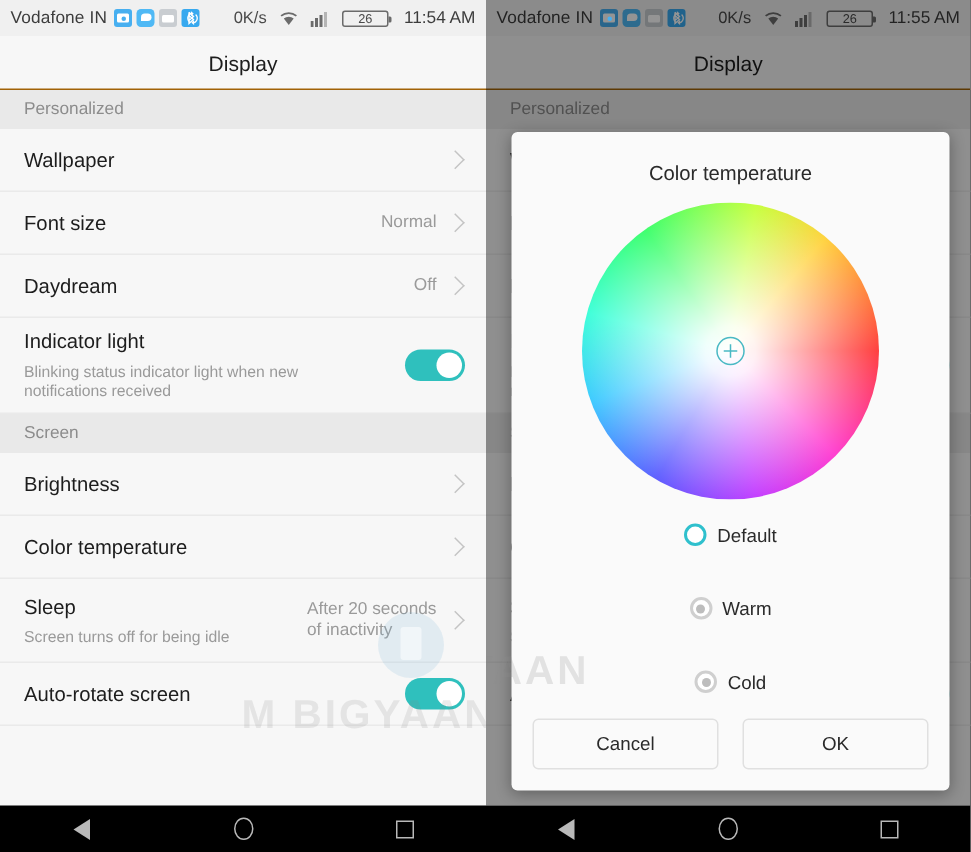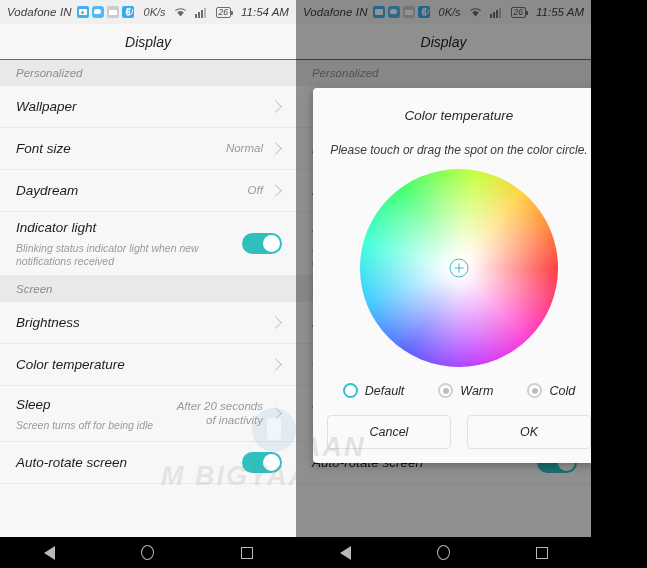--- a/index.html
+++ b/index.html
@@ -2,21 +2,21 @@
 <html><head>
 <meta charset="utf-8">
 <style>
   * { box-sizing: border-box; margin: 0; padding: 0; }
   html, body {
     width: 647px; height: 568px;
     background: #000;
     font-family: "Liberation Sans", sans-serif;
     overflow: hidden;
   }
-  .screen-pair { position: relative; width: 591px; height: 568px; display: flex; font-style: italic; }
+  .screen-pair { position: relative; width: 647px; height: 568px; display: flex; }
   .phone { position: relative; width: 323.5px; height: 568px; overflow: hidden; background: #f7f7f7; }
   .phone.left { width: 324px; }
   .phone.right { width: 323px; }
 
   
   .statusbar {
     position: relative; height: 24px; width: 100%;
     background: #f0f0f0;
     display: flex; align-items: center;
     padding: 0 7px;
@@ -34,21 +34,21 @@
   .ico-gallery:after{content:"";position:absolute;left:2px;top:3.5px;width:8px;height:5px;background:#fff;border-radius:1px;}
   .ico-bluetooth { background: #37a9ef; }
   .ico-bluetooth:after{content:"\1F5D8";position:absolute;left:3px;top:-1px;font-size:9px;color:#fff;}
   .ico-bt-glyph { position:absolute; left:0; top:0; width:12px; height:12px; }
 
   .sb-right { margin-left: auto; display: flex; align-items: center; gap: 8px; font-size: 11px; color: #4a4a4a;}
   .sb-kbs { font-size: 11px; }
   .sb-wifi svg, .sb-signal svg { display: block; }
   .sb-batt {
     border: 1.2px solid #6b6b6b; border-radius: 2px;
-    padding: 0 2px; font-size: 8.5px; line-height: 10px; height: 11px;
+    padding: 0 10px; font-size: 8.5px; line-height: 10px; height: 11px;
     display: flex; align-items: center; color: #4a4a4a; position: relative;
   }
   .sb-batt:after{content:"";position:absolute;right:-3px;top:3px;width:2px;height:4px;background:#6b6b6b;border-radius:0 1px 1px 0;}
   .sb-time { font-size: 11.5px; color: #3c3c3c; margin-left: 2px;}
 
   
   .appbar {
     height: 36px; background: #f7f7f7;
     display: flex; align-items: center; justify-content: center;
     font-size: 14px; color: #1d1d1d;
@@ -68,21 +68,21 @@
     display: flex; align-items: center;
     padding: 0 14px 0 16px;
     min-height: 42px;
     background: #f7f7f7;
     border-bottom: 1px solid #eaeaea;
   }
   .row.tall { min-height: 56px; }
   .row-texts { display: flex; flex-direction: column; justify-content: flex-end; flex: 1; padding: 7px 0; }
   .row-title { font-size: 13.5px; color: #1d1d1d; line-height: 17px; }
   .row-sub { font-size: 10.5px; color: #9a9a9a; line-height: 13px; margin-top: 6px; max-width: 235px; }
-  .row-value { font-size: 11.5px; color: #9a9a9a; text-align: right; line-height: 13.5px; margin-right: 8px; white-space: pre-line;}
+  .row-value { font-size: 11.5px; color: #9a9a9a; line-height: 13.5px; margin-right: 8px; white-space: pre-line;}
   .chev { width: 9px; height: 9px; border-right: 1.4px solid #c4c4c4; border-top: 1.4px solid #c4c4c4; transform: rotate(45deg); flex: none; margin-right: 2px;}
   .switch {
     width: 40px; height: 21px; border-radius: 11px; background: #2fc0bd;
     position: relative; flex: none;
   }
   .switch .knob { position: absolute; top: 2px; right: 2px; width: 17px; height: 17px; border-radius: 50%; background: #fff; }
 
   
   .navbar {
     position: absolute; left: 0; bottom: 0; width: 100%; height: 31px;
@@ -125,21 +125,21 @@
     transform: translate(-50%,-50%);
     border: 1.2px solid #49b9c4; border-radius: 50%;
     display: flex; align-items: center; justify-content: center;
   }
   .wheel-marker:before, .wheel-marker:after {
     content: ""; position: absolute; background: #49b9c4;
   }
   .wheel-marker:before { width: 9px; height: 1.2px; }
   .wheel-marker:after { width: 1.2px; height: 9px; }
 
-  .radios { display: flex; align-items: center; gap: 34px; margin-top: 16px; }
+  .radios { display: flex; align-items: center; gap: 34px; margin-top: 16px; flex-direction: column; }
   .radio { display: flex; align-items: center; gap: 7px; }
   .radio-dot { width: 15px; height: 15px; border-radius: 50%; border: 2.5px solid #cfcfcf; background: #fff; position: relative; flex: none;}
   .radio-dot.on { border-color: #2fc0cd; }
   .radio-dot.off:after { content:""; position:absolute; left:50%; top:50%; transform: translate(-50%,-50%); width: 6px; height: 6px; border-radius:50%; background:#bdbdbd; }
   .radio-label { font-size: 12.5px; color: #2a2a2a; }
 
   .dlg-buttons { display: flex; gap: 16px; margin-top: 17px; }
   .dlg-btn {
     width: 124px; height: 34px; border-radius: 4px;
     border: 1px solid #e0e0e0; background: #fafafa;
@@ -404,21 +404,20 @@
         <span class="switch">
             <span class="knob"></span>
           </span>
       </div>
     </div>
 
     <div class="dim"></div>
 
     <div class="dialog">
       <div class="dlg-title">Color temperature</div>
-      <div class="dlg-sub">Please touch or drag the spot on the color circle.</div>
 
       <div class="wheel-wrap">
         <div class="wheel"></div>
         <div class="wheel-marker"></div>
       </div>
 
       <div class="radios">
         <div class="radio">
           <span class="radio-dot on"></span>
           <span class="radio-label">Default</span>

